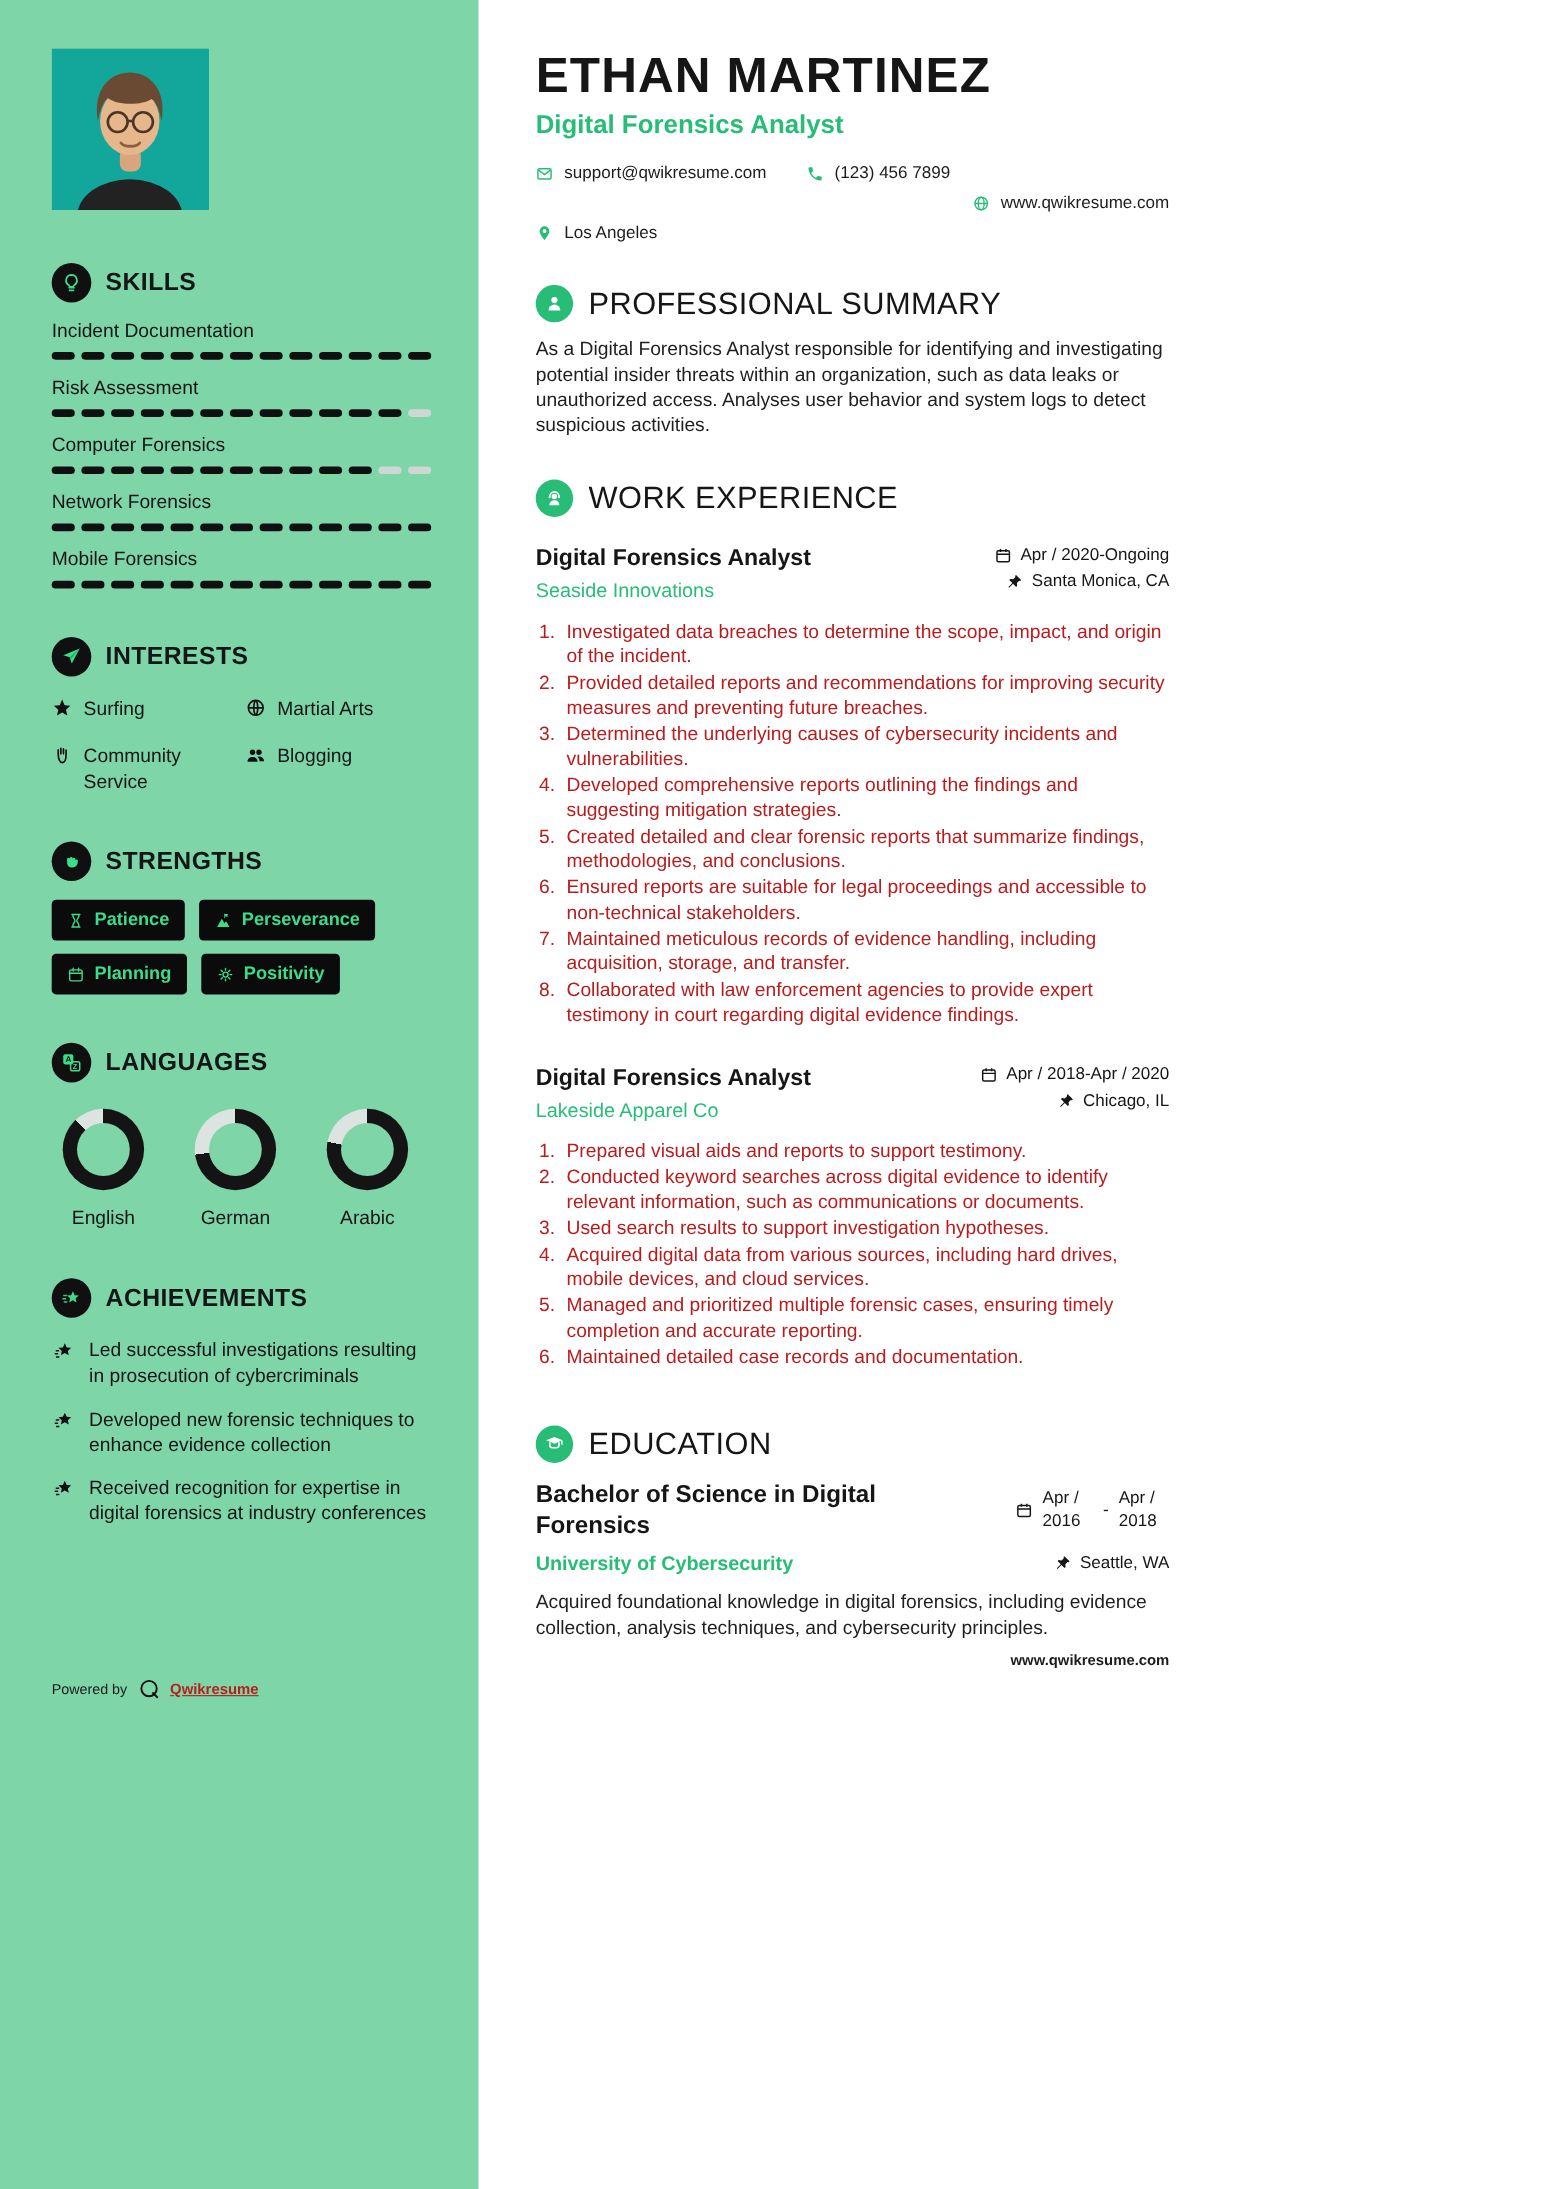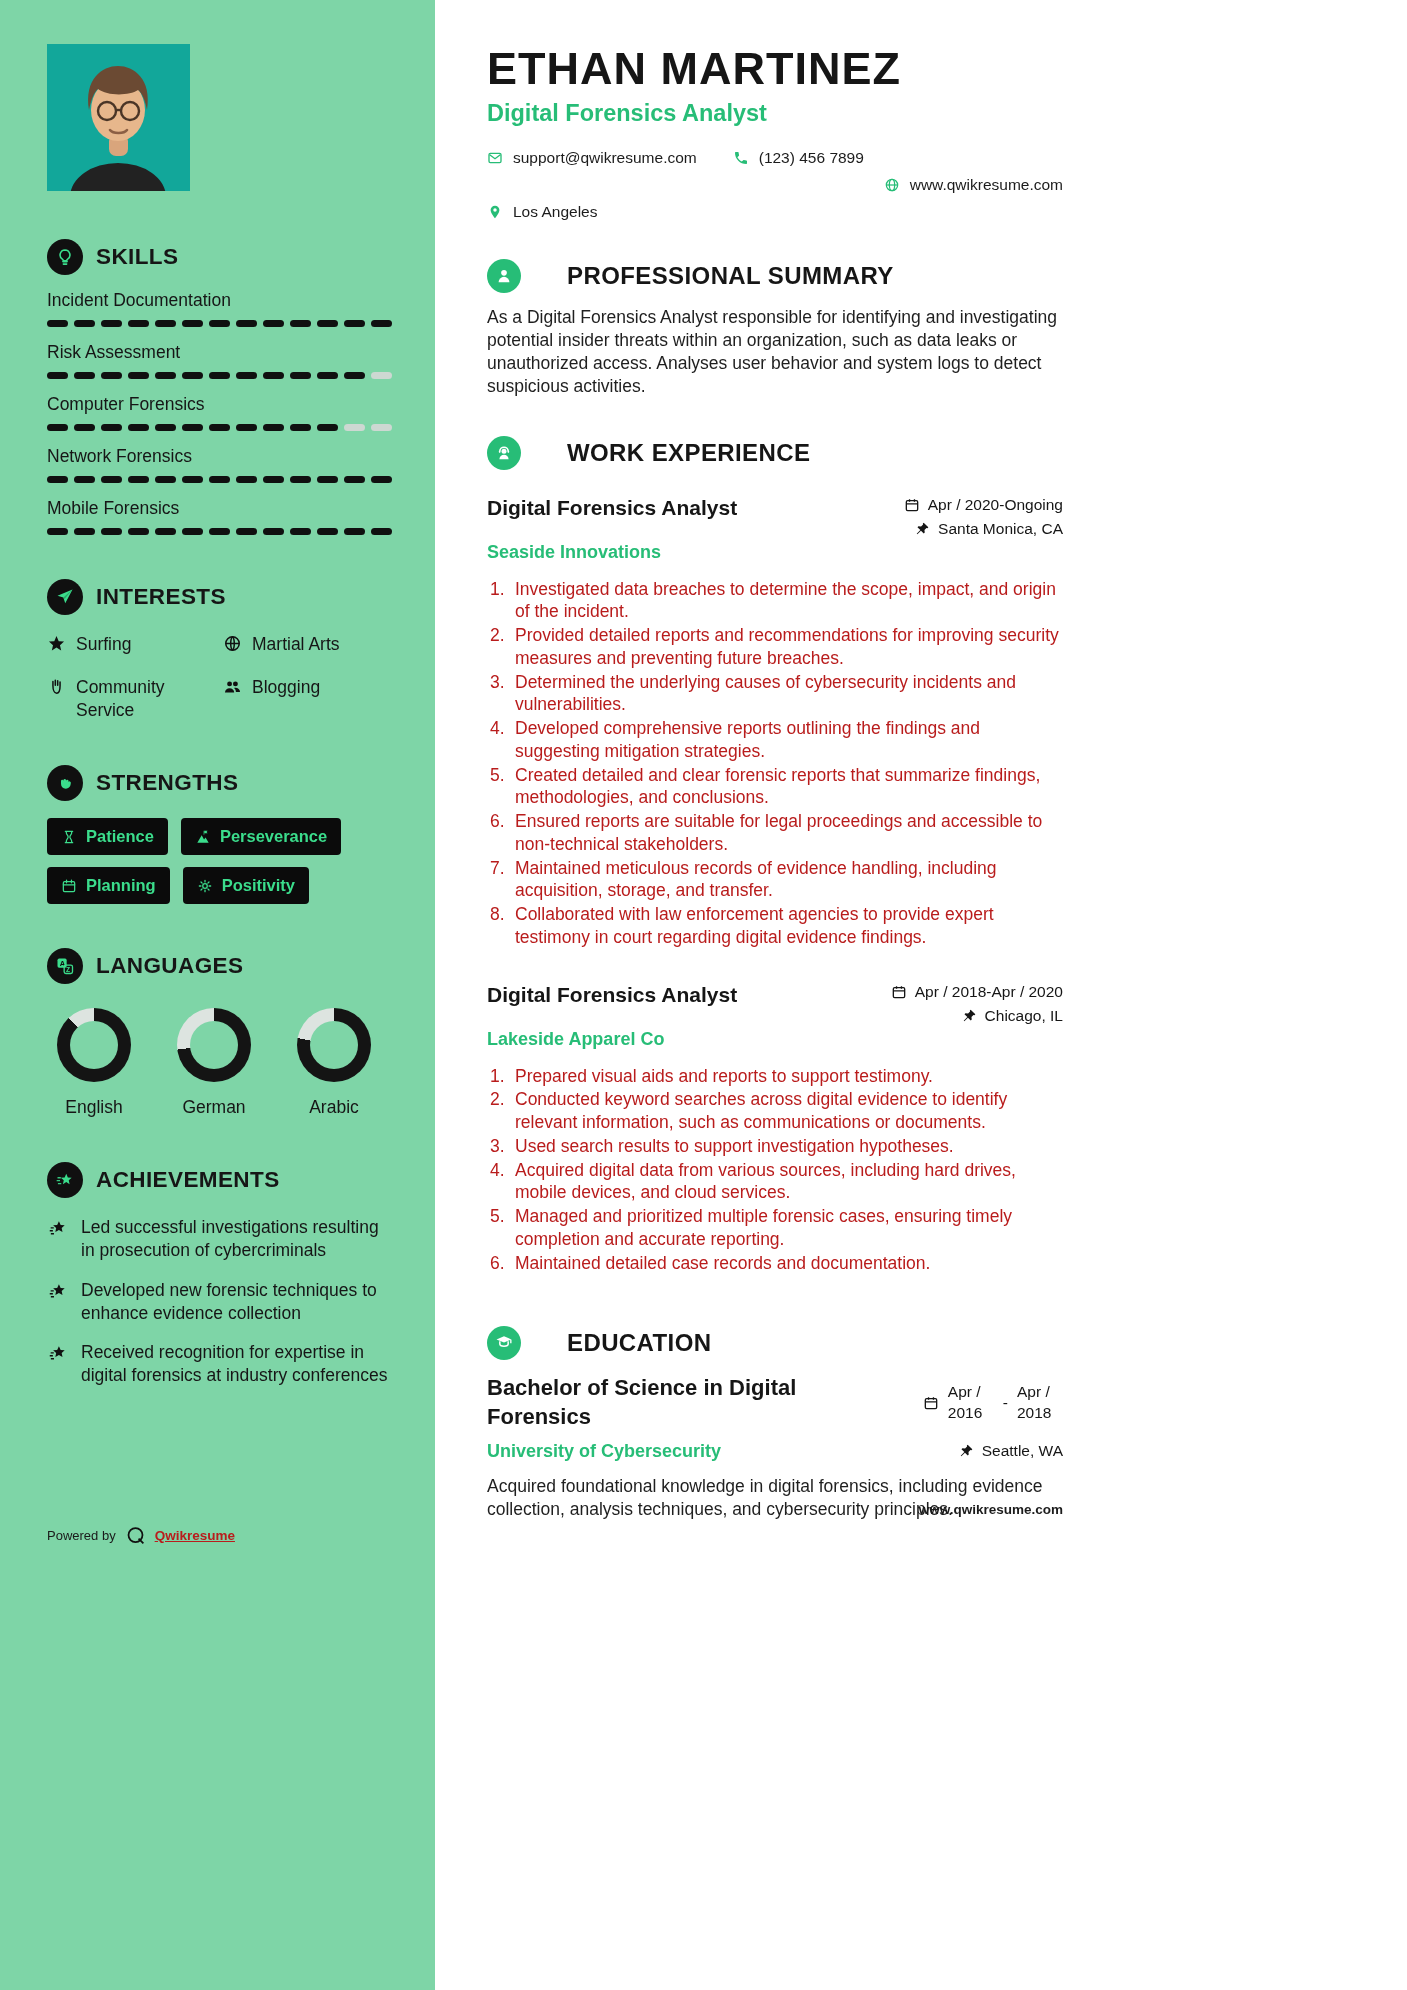--- a/index.html
+++ b/index.html
@@ -59,27 +59,27 @@
   .contact-rows { margin-top:22px; display:flex; flex-direction:row; gap:14px; }
   .contact-row { display:flex; gap:36px; flex-wrap:wrap; }
   .contact { display:flex; align-items:center; gap:10px; font-size:15.5px; font-weight:500; color:#1c1c1c; cursor:pointer; }
   .contact svg { width:16px; height:16px; display:block; }
 
   .main-section { margin-top:38px; }
   .main-head { display:flex; align-items:center; gap:14px; }
   .icon-circle-g { width:34px; height:34px; border-radius:50%; background:#27bd77;
                    display:flex; align-items:center; justify-content:center; flex:0 0 34px; }
   .icon-circle-g svg { width:20px; height:20px; }
-  .main-title { font-size:24px; font-weight:700; letter-spacing:.4px;margin-left:32px; }
+  .main-title { font-size:28px; font-weight:400; letter-spacing:.4px; }
   .body-text { margin-top:13px; font-size:17.5px; line-height:1.31; color:#1f1f1f; }
 
   .job { margin-top:26px; }
   .job-row { display:flex; justify-content:space-between; align-items:flex-start; }
   .job-title { font-size:21px; font-weight:700; }
-  .job-company { font-size:18px; font-weight:700; color:#27bd77; margin-top:22px; }
+  .job-company { font-size:18px; font-weight:400; color:#27bd77; margin-top:7px; }
   .meta { display:flex; align-items:center; gap:8px; font-size:15.5px; font-weight:500; color:#161616; white-space:nowrap; }
   .meta svg { width:16px; height:16px; display:block; }
 
   ol.bullets { list-style:none; counter-reset:n; margin:15px 0 0; padding:0; font-size:17.5px; line-height:1.3; color:#b91c1c; }
   ol.bullets li { counter-increment:n; position:relative; padding-left:28px; margin-bottom:1px; }
   ol.bullets li::before { content:counter(n) "."; position:absolute; left:3px; }
 
   .edu-row { display:flex; justify-content:space-between; margin-top:14px; }
   .degree { font-size:22px; font-weight:700; max-width:330px; line-height:1.3; }
   .edu-dates { display:flex; align-items:center; gap:9px; font-size:15.5px; font-weight:500; }

